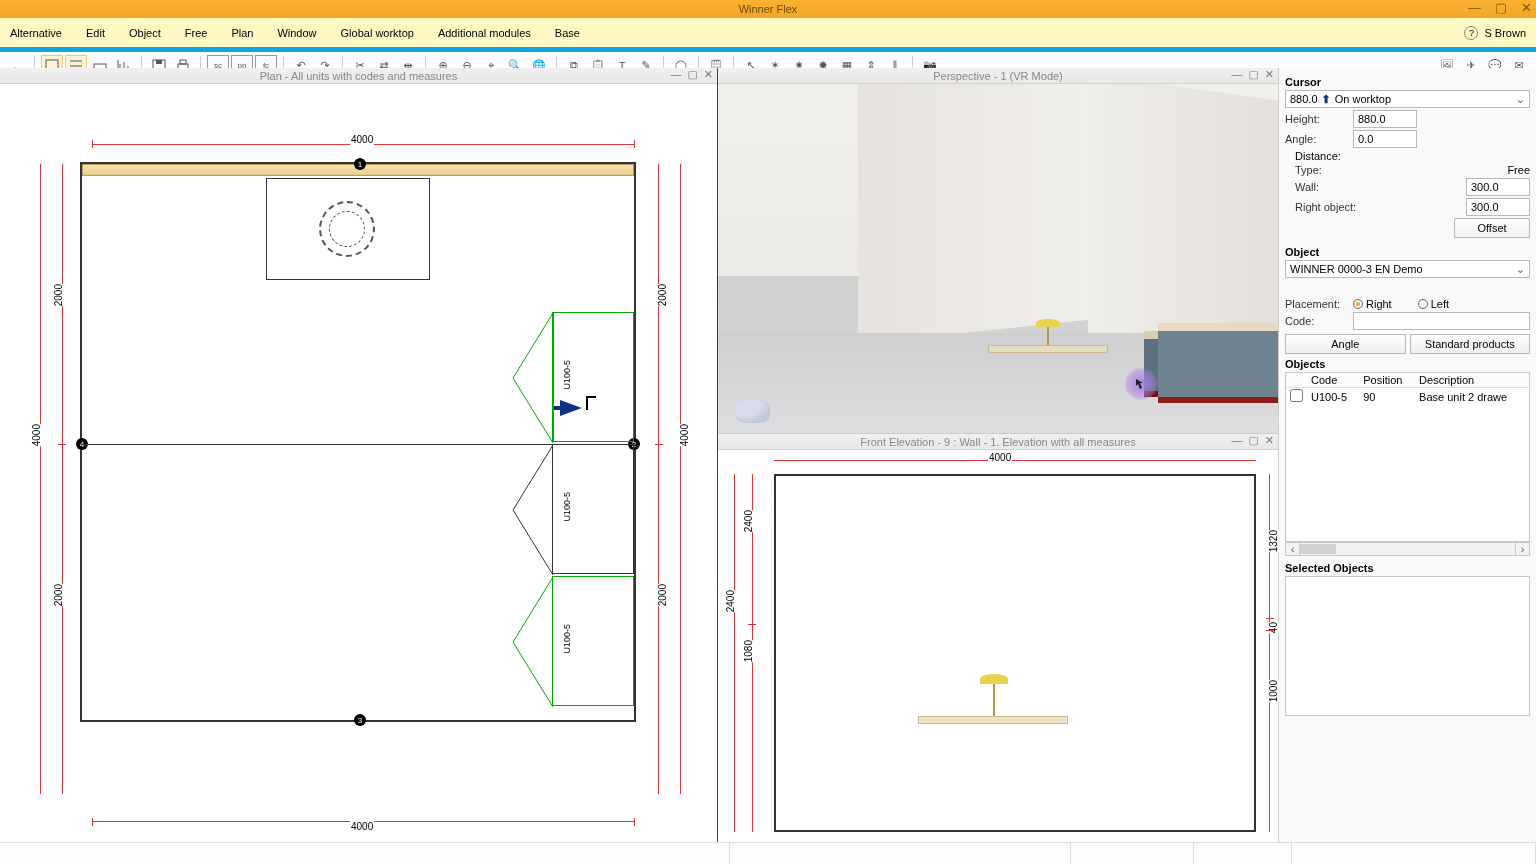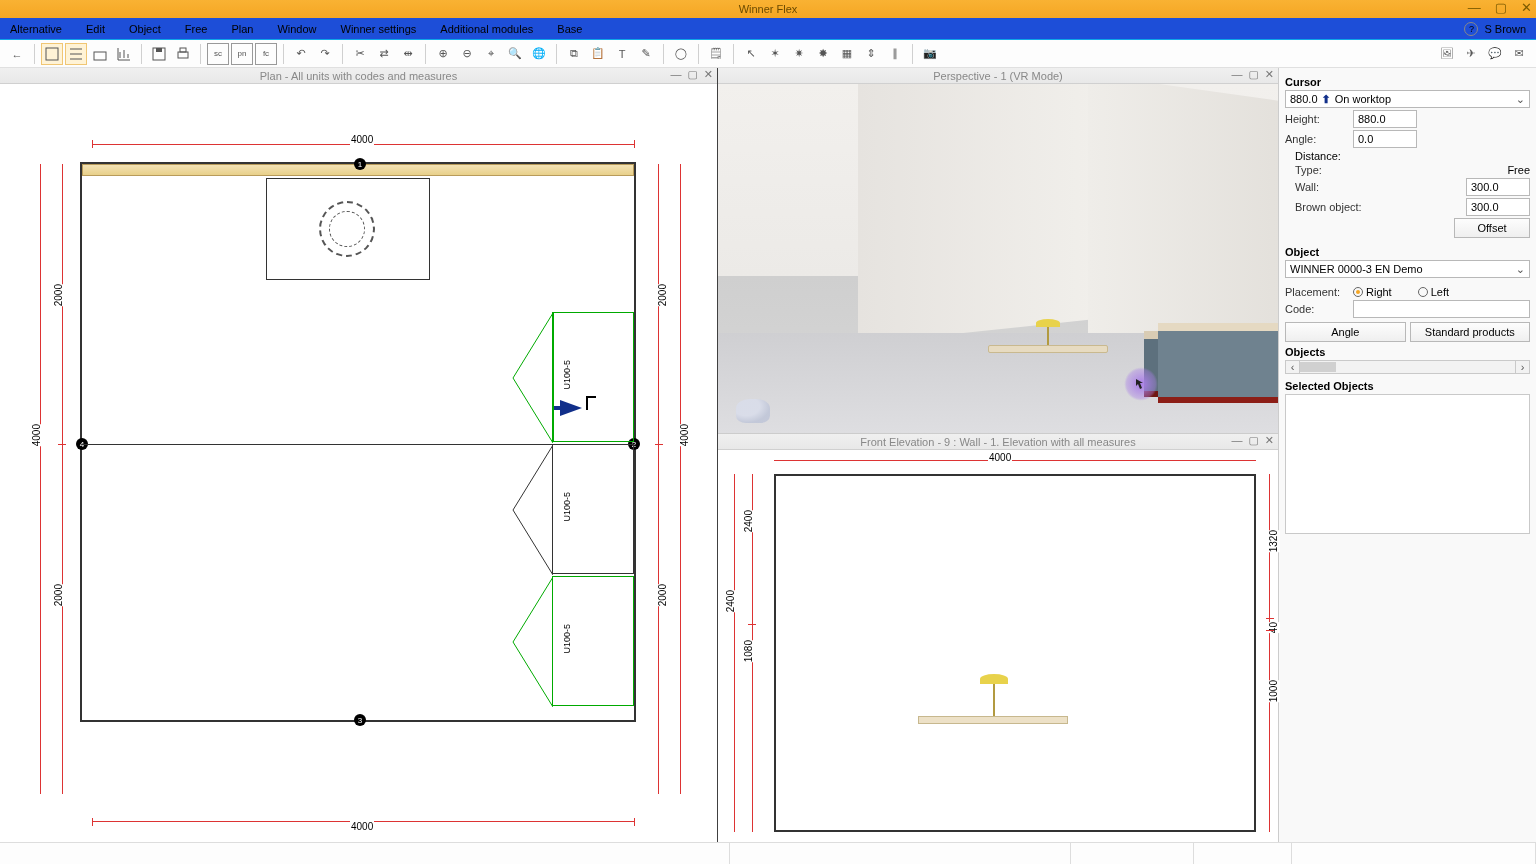--- a/index.html
+++ b/index.html
@@ -5,21 +5,21 @@
 * { box-sizing: border-box; margin: 0; padding: 0; font-family: "Segoe UI", Tahoma, sans-serif; font-size: 11px; }
 body { background: #f5f5f5; width: 1536px; height: 864px; overflow: hidden; position: relative; }
 
 
 .titlebar { height: 18px; background: linear-gradient(#f9b233, #f5a623); display: flex; align-items: center; justify-content: center; position: relative; }
 .titlebar .title { color: #6b4a00; font-size: 11px; }
 .titlebar .win-controls { position: absolute; right: 4px; top: 0; display: flex; gap: 14px; color: #7a5a00; }
 .titlebar .win-controls span { cursor: pointer; font-size: 13px; }
 
 
-.menubar { height: 22px; background: #1d4ed8; border-bottom: 1px solid #0ea5e9; display: flex; align-items: center; padding: 0 6px; }
+.menubar { height: 34px; background: #fef9c3; border-bottom: 5px solid #0ea5e9; display: flex; align-items: center; padding: 0 6px; }
 .menubar .menu-item { padding: 3px 12px; cursor: pointer; }
 .menubar .menu-item:first-child { padding-left:4px; }
 .menubar .spacer { flex: 1; }
 .menubar .help-icon { border: 1px solid #888; border-radius: 50%; width: 14px; height: 14px; display: inline-flex; align-items: center; justify-content: center; font-size: 9px; margin-right: 6px; }
 .menubar .user { padding-right: 4px; }
 
 
 .toolbar { height: 28px; background: #fdfdfd; border-bottom: 1px solid #e0e0e0; display: flex; align-items: center; padding: 0 6px; gap: 2px; }
 .toolbar .tbtn { width: 22px; height: 22px; border: 1px solid transparent; display: flex; align-items: center; justify-content: center; cursor: pointer; color:#555; position:relative; }
 .toolbar .tbtn.active { background:#fff3d6; border-color:#f0c674; }
@@ -124,21 +124,21 @@
   </div>
 </div>
 
 <div class="menubar">
   <span class="menu-item">Alternative</span>
   <span class="menu-item">Edit</span>
   <span class="menu-item">Object</span>
   <span class="menu-item">Free</span>
   <span class="menu-item">Plan</span>
   <span class="menu-item">Window</span>
-  <span class="menu-item">Winner settings</span>
+  <span class="menu-item">Global worktop</span>
   <span class="menu-item">Additional modules</span>
   <span class="menu-item">Base</span>
   <span class="spacer"></span>
   <span class="help-icon">?</span>
   <span class="user">S Brown</span>
 </div>
 
 <div class="toolbar">
   <div class="tbtn">←</div>
   <div class="sep"></div>
@@ -381,36 +381,36 @@
       </div>
     <div class="row subgroup">
       <label>Type:</label>
       <span class="free-label">Free</span>
     </div>
     <div class="row subgroup">
       <label>Wall:</label>
       <span class="free-label"><input type="text" style="width: 64px;" value="300.0"></span>
     </div>
     <div class="row subgroup">
-      <label style="width:72px">Brown object:</label>
+      <label style="width:72px">Right object:</label>
       <span class="free-label"><input type="text" style="width: 64px;" value="300.0"></span>
     </div>
     <div class="row">
         <span style="flex:1"></span>
         <div class="btn" style="width:76px">
           <span>Offset</span>
         </div>
       </div>
 
     <div class="section-title" style="margin-top:8px">Object</div>
     <div class="cursor-select">
       <span>WINNER 0000-3 EN Demo</span>
       <span class="dd">⌄</span>
     </div>
-    <div class="row" style="margin-top:8px">
+    <div class="row" style="margin-top:20px">
       <label style="width:62px">Placement:</label>
       <span class="radio">
           <span class="r sel"></span>
           <span>Right</span>
         </span>
       <span style="width:14px"></span>
       <span class="radio">
           <span class="r"></span>
           <span>Left</span>
         </span>
@@ -422,20 +422,38 @@
     <div class="two-btn" style="margin-top:4px">
       <div class="btn">
           <span>Angle</span>
         </div>
       <div class="btn">
           <span>Standard products</span>
         </div>
     </div>
 
     <div class="section-title" style="">Objects</div>
+    <div class="list-box" style="height:170px; overflow:hidden;">
+      <table class="obj">
+        <tbody>
+            <tr>
+          <th style="width:14px"></th>
+          <th>Code</th>
+          <th>Position</th>
+          <th>Description</th>
+        </tr>
+        <tr>
+          <td><input type="checkbox" style=""></td>
+          <td>U100-5</td>
+          <td>90</td>
+          <td>Base unit 2 drawe</td>
+        </tr>
+      </tbody>
+        </table>
+    </div>
     <div class="scrollbar">
       <div class="arr left">‹</div>
       <div class="thumb"></div>
       <div class="arr right">›</div>
     </div>
 
     <div class="section-title" style="margin-top:6px">Selected Objects</div>
     <div class="list-box" style="flex:1; min-height:140px;"></div>
   </div>
 </div>

